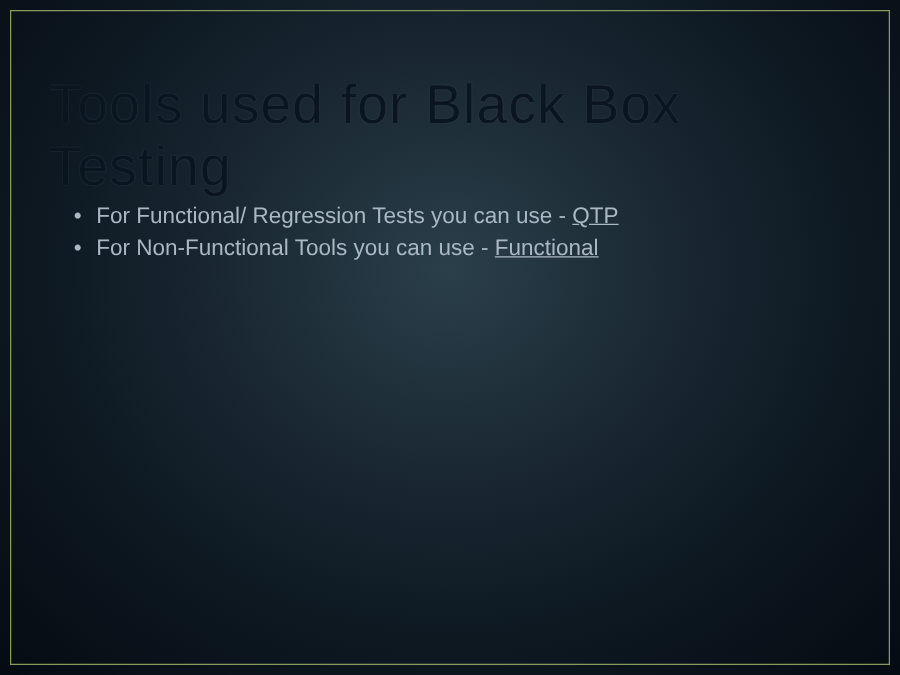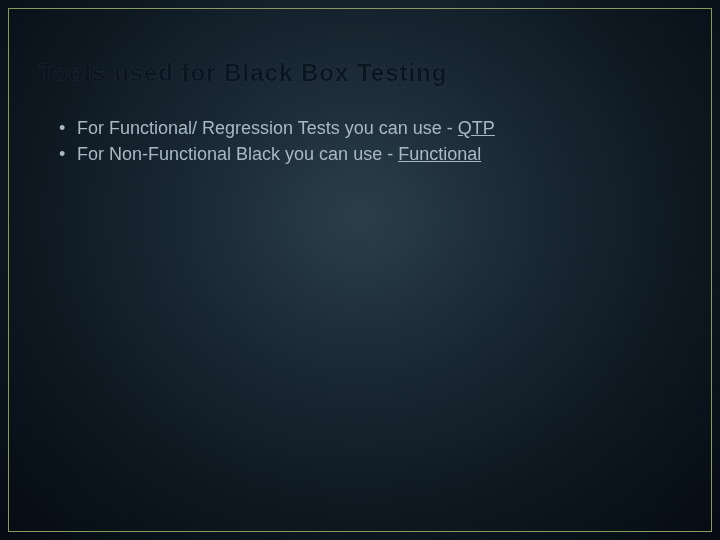--- a/index.html
+++ b/index.html
@@ -21,26 +21,25 @@
     padding: 8px;
   }
   .inner-border {
     width: 100%;
     height: 100%;
     border: 1px solid #8a9a5a;
     padding: 50px 30px 30px 30px;
   }
   .title {
     font-family: Verdana, Geneva, sans-serif;
-    font-size: 24px;
-    font-weight: bold;
+    font-size: 44px;
+    font-weight: normal;
     letter-spacing: 1px;
     color: #0a1520;
     text-shadow: 0 0 1px rgba(160,180,200,0.3);
-    margin-bottom: 28px;
   }
   .bullets {
     list-style: none;
     padding-left: 20px;
   }
   .bullets li {
     color: #aab8c4;
     font-size: 18px;
     line-height: 1.45;
     position: relative;
@@ -61,17 +60,17 @@
 <body>
 
 <div class="slide">
   <div class="inner-border">
     <h1 class="title">Tools used for Black Box Testing</h1>
     <ul class="bullets">
       <li>
         <span>For Functional/ Regression Tests you can use - </span><span class="link">QTP</span>
       </li>
       <li>
-        <span>For Non-Functional Black you can use - </span><span class="link">Functional</span>
+        <span>For Non-Functional Tools you can use - </span><span class="link">Functional</span>
       </li>
     </ul>
   </div>
 </div>
 
 </body></html>

